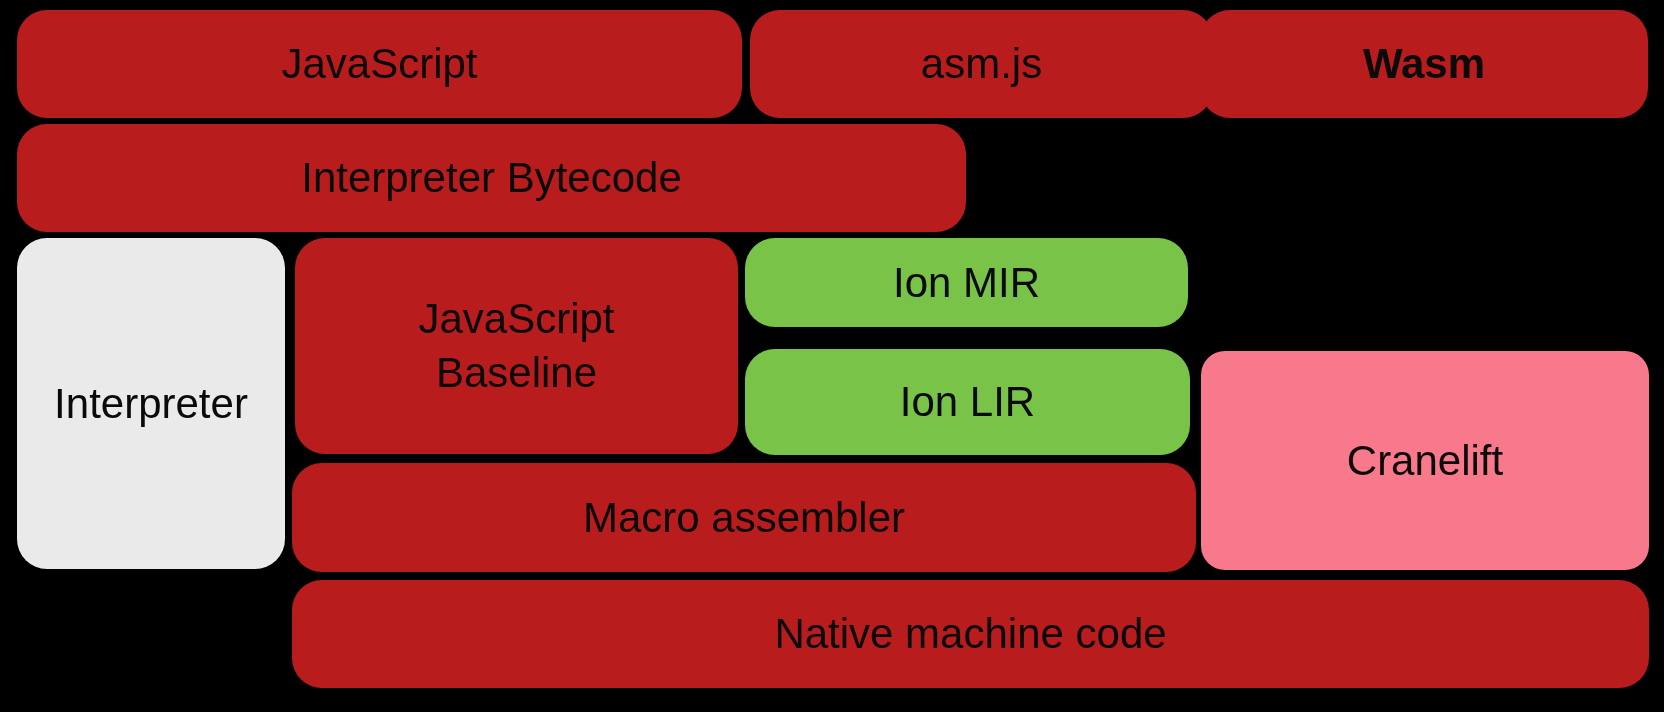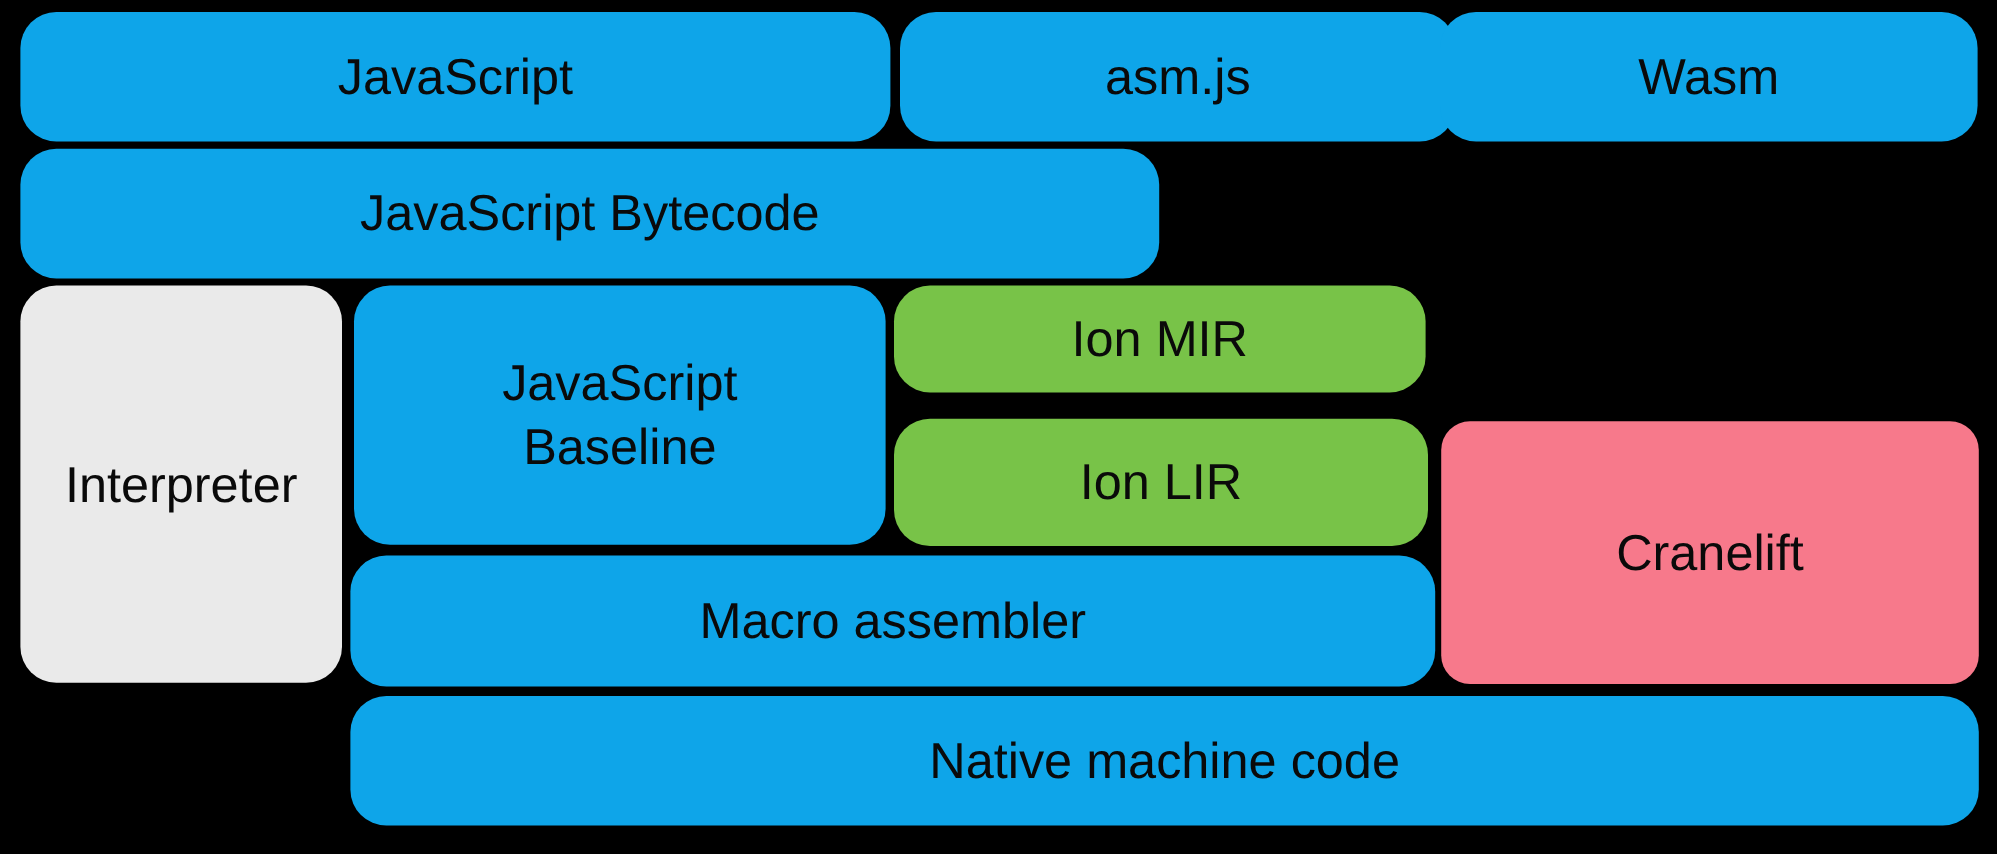--- a/index.html
+++ b/index.html
@@ -21,47 +21,47 @@
     align-items: center;
     justify-content: center;
     text-align: center;
     border-radius: 30px;
     font-size: 42px;
     line-height: 1.28;
     color: #0a0a0a;
     white-space: pre-line;
     box-sizing: border-box;
   }
-  .fill-white { background: #0ea5e9; }
+  .fill-white { background: #b91c1c; }
   .fill-gray  { background: #eaeaea; }
   .fill-green { background: #78c348; }
   .fill-pink  { background: #f7798b; border-radius: 24px; }
 
   
   .b-javascript          { left: 17px;   top: 10px;  width: 725px;  height: 108px; }
   .b-asmjs               { left: 750px;  top: 10px;  width: 463px;  height: 108px; }
-  .b-wasm                { left: 1200px; top: 10px;  width: 448px;  height: 108px; }
+  .b-wasm                { left: 1200px; top: 10px;  width: 448px;  height: 108px; font-weight: bold; }
   .b-javascript-bytecode { left: 17px;   top: 124px; width: 949px;  height: 108px; }
   .b-baldrmonkey         { left: 974px;  top: 124px; width: 446px;  height: 108px; }
   .b-interpreter         { left: 17px;   top: 238px; width: 268px;  height: 331px; }
   .b-javascript-baseline { left: 295px;  top: 238px; width: 443px;  height: 216px; }
   .b-ion-mir             { left: 745px;  top: 238px; width: 443px;  height: 89px; }
   .b-ion-lir             { left: 745px;  top: 349px; width: 445px;  height: 106px; }
   .b-cranelift           { left: 1201px; top: 351px; width: 448px;  height: 219px; }
   .b-macro-assembler     { left: 292px;  top: 463px; width: 904px;  height: 109px; }
   .b-native-machine-code { left: 292px;  top: 580px; width: 1357px; height: 108px; }
 </style>
 </head>
 <body>
 
 <div id="stage">
   <div class="box fill-white b-javascript">JavaScript</div>
   <div class="box fill-white b-asmjs">asm.js</div>
   <div class="box fill-white b-wasm">Wasm</div>
-  <div class="box fill-white b-javascript-bytecode">JavaScript Bytecode</div>
+  <div class="box fill-white b-javascript-bytecode">Interpreter Bytecode</div>
   <div class="box fill-gray  b-interpreter">Interpreter</div>
   <div class="box fill-white b-javascript-baseline">JavaScript
 Baseline</div>
   <div class="box fill-green b-ion-mir">Ion MIR</div>
   <div class="box fill-green b-ion-lir">Ion LIR</div>
   <div class="box fill-pink  b-cranelift">Cranelift</div>
   <div class="box fill-white b-macro-assembler">Macro assembler</div>
   <div class="box fill-white b-native-machine-code">Native machine code</div>
 </div>
 

